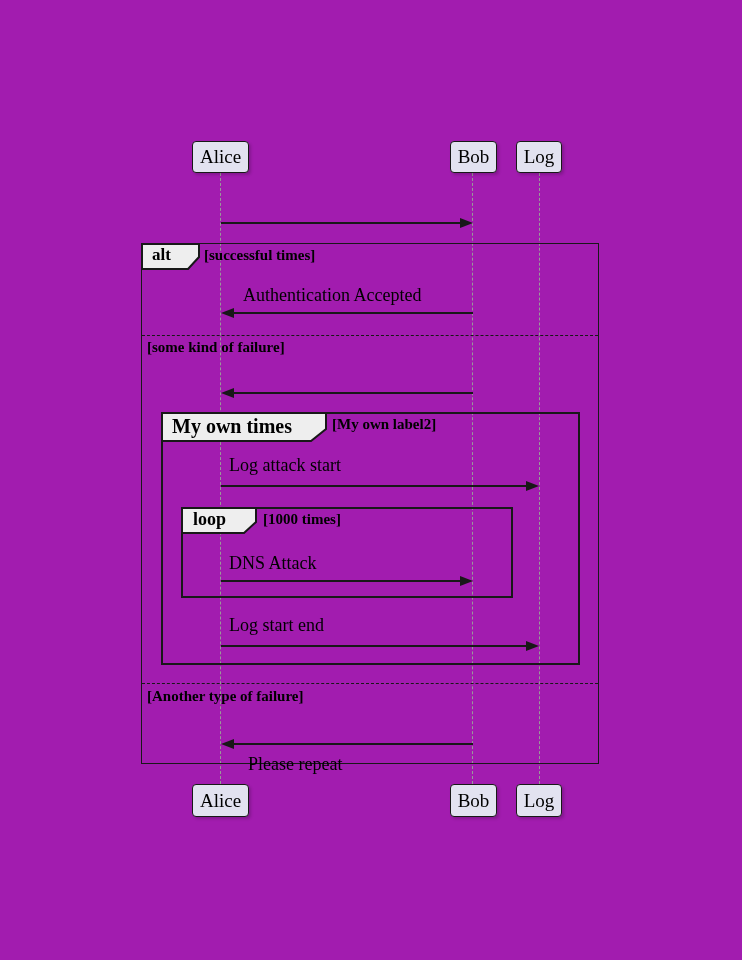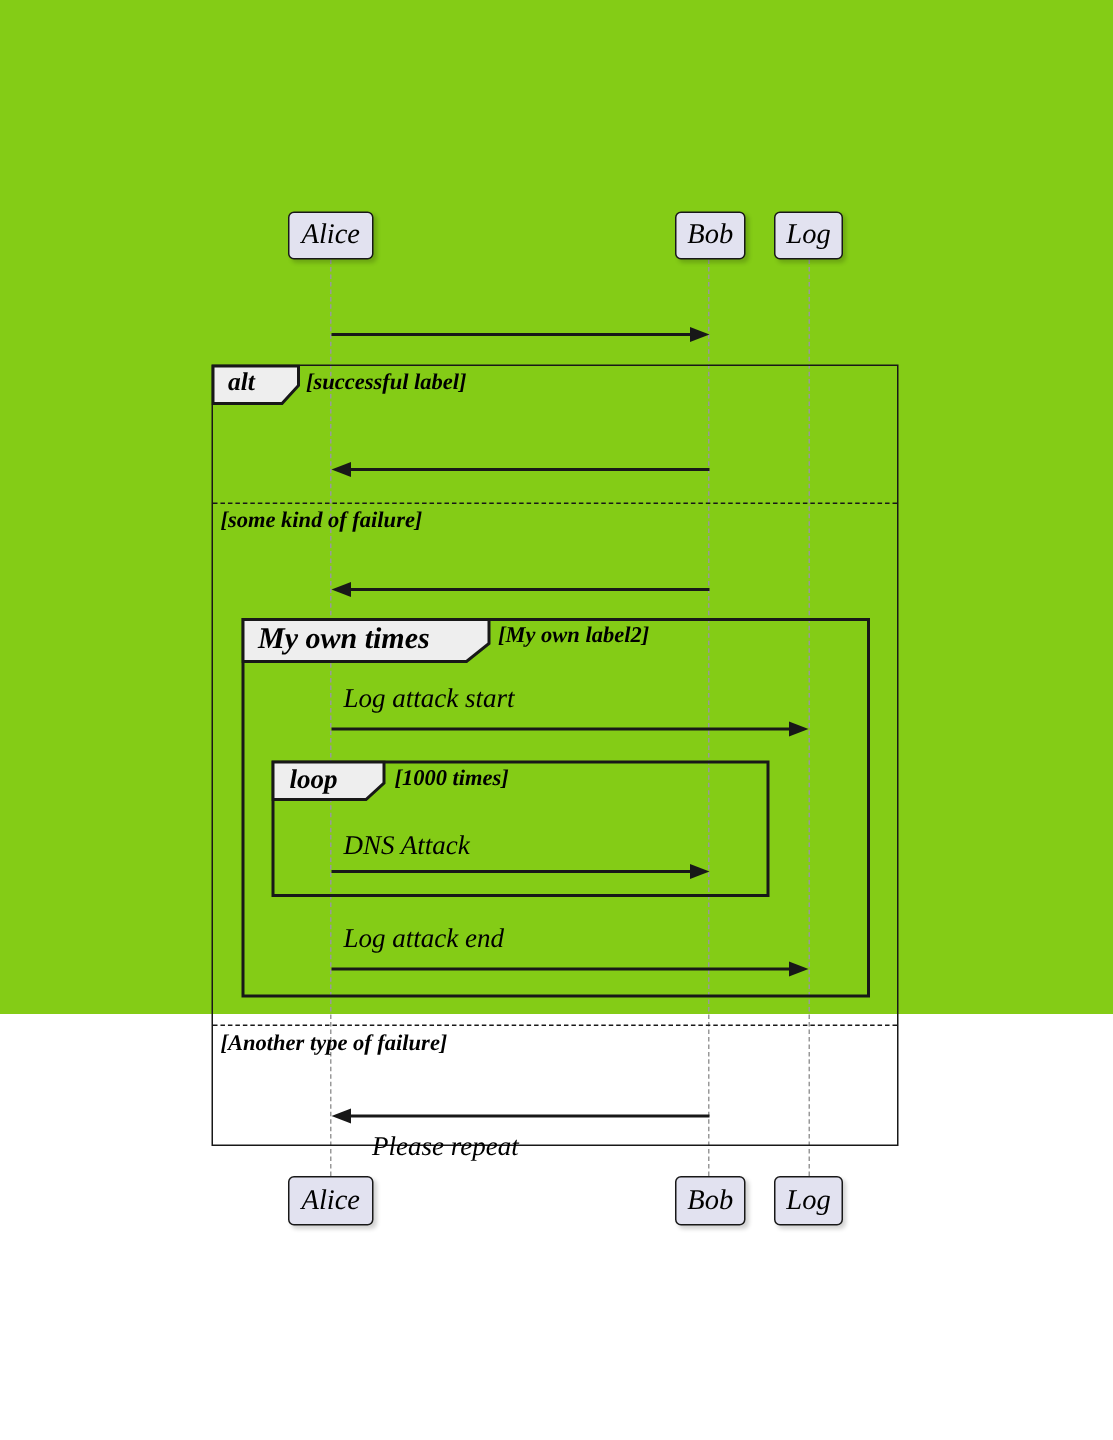--- a/index.html
+++ b/index.html
@@ -3,21 +3,21 @@
 <meta charset="utf-8">
 <style>
   html,body{margin:0;padding:0;}
   body{
     width:742px;height:960px;
     background:#ffffff;
     font-family:"Liberation Serif","DejaVu Serif",serif;
     position:relative;
     overflow:hidden;
   }
-  .canvas{position:absolute;left:0;top:0;width:742px;height:676px;background:#84cc16;font-style:italic;}
+  .canvas{position:absolute;left:0;top:0;width:742px;height:960px;background:#a21caf;}
 
   
   .participant{
     position:absolute;
     height:32px;
     background:var(--c-participant-fill,#E2E2F0);
     border:1.5px solid var(--c-border,#181818);
     border-radius:4px;
     display:flex;align-items:center;justify-content:center;
     font-size:19px;color:#000;
@@ -71,22 +71,23 @@
 
   <div class="arrow-line" style="left:221px;top:222px;width:240px;"></div>
   <div class="head-r" style="left:460px;top:218px;"></div>
 
   <div class="frame" style="left:141px;top:243px;width:458px;height:521px;"></div>
 
   <svg class="pentagon" style="left:141px;top:243px;" width="60" height="28">
     <polygon points="1,1 58,1 58,14 47,26 1,26" stroke-width="2"></polygon>
   </svg>
   <div class="kw" style="left:152px;top:246px;font-size:17px;">alt</div>
-  <div class="blabel" style="left:204px;top:247px;">[successful label]</div>
+  <div class="blabel" style="left:204px;top:247px;">[successful times]</div>
 
+  <div class="msg" style="left:243px;top:286px;">Authentication Accepted</div>
   <div class="arrow-line" style="left:233px;top:312px;width:240px;"></div>
   <div class="head-l" style="left:221px;top:308px;"></div>
 
   <div class="divider" style="left:142px;top:335px;width:456px;"></div>
   <div class="blabel" style="left:147px;top:339px;">[some kind of failure]</div>
 
   <div class="arrow-line" style="left:233px;top:392px;width:240px;"></div>
   <div class="head-l" style="left:221px;top:388px;"></div>
 
   <div class="frame thick" style="left:161px;top:412px;width:419px;height:253px;"></div>
@@ -104,21 +105,21 @@
   <svg class="pentagon" style="left:181px;top:507px;" width="78" height="29">
     <polygon points="1,1 75,1 75,15 63,26 1,26" stroke-width="2"></polygon>
   </svg>
   <div class="kw" style="left:193px;top:510px;font-size:18px;">loop</div>
   <div class="blabel" style="left:263px;top:511px;">[1000 times]</div>
 
   <div class="msg" style="left:229px;top:554px;">DNS Attack</div>
   <div class="arrow-line" style="left:221px;top:580px;width:240px;"></div>
   <div class="head-r" style="left:460px;top:576px;"></div>
 
-  <div class="msg" style="left:229px;top:616px;">Log attack end</div>
+  <div class="msg" style="left:229px;top:616px;">Log start end</div>
   <div class="arrow-line" style="left:221px;top:645px;width:306px;"></div>
   <div class="head-r" style="left:526px;top:641px;"></div>
 
   <div class="divider" style="left:142px;top:683px;width:456px;"></div>
   <div class="blabel" style="left:147px;top:688px;">[Another type of failure]</div>
 
   <div class="msg" style="left:248px;top:714px;margin-top:41px;">Please repeat</div>
   <div class="arrow-line" style="left:233px;top:743px;width:240px;"></div>
   <div class="head-l" style="left:221px;top:739px;"></div>
 

